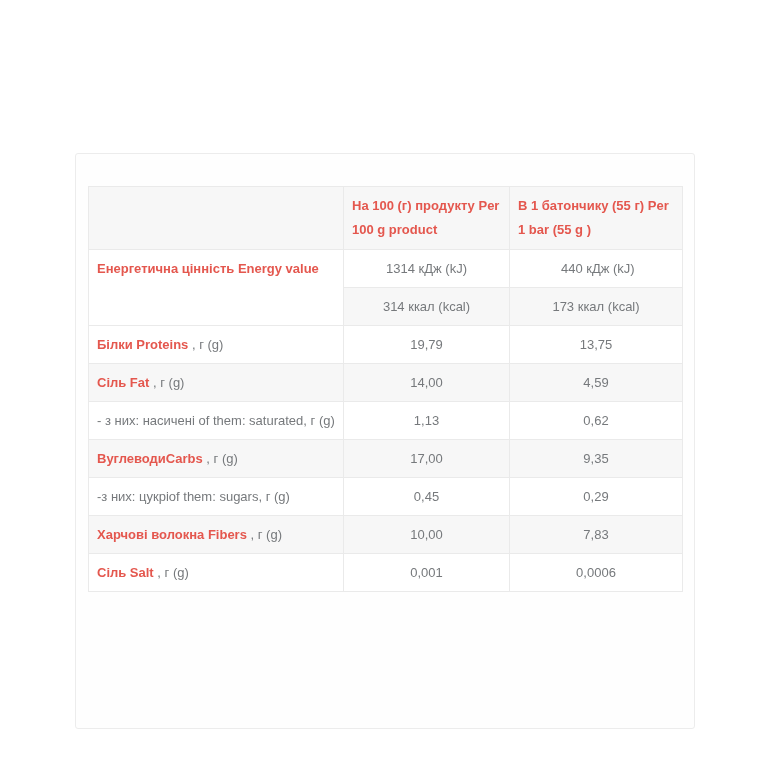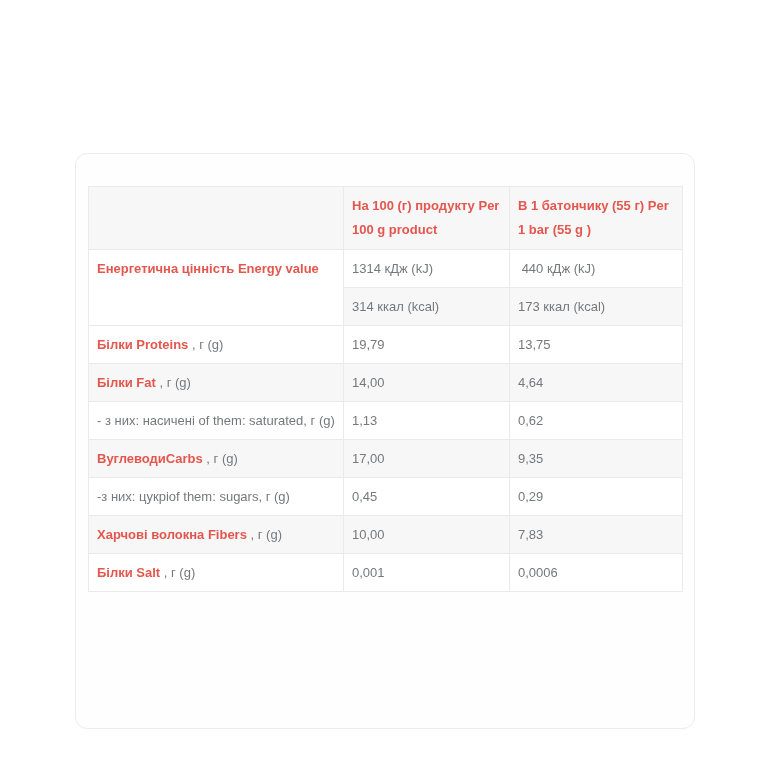--- a/index.html
+++ b/index.html
@@ -20,21 +20,21 @@
     width: 768px; height: 768px;
     background: #ffffff;
     overflow: hidden;
   }
   .card {
     position: absolute;
     left: 75px; top: 153px;
     width: 620px; height: 576px;
     background: #fefefe;
     border: 1px solid #ececec;
-    border-radius: 12px;
+    border-radius: 3px;
   }
   table.nutrition {
     position: absolute;
     left: 12px; top: 32px;
     width: 594px;
     border-collapse: collapse;
     table-layout: fixed;
     font-size: 13px;
     color: var(--muted-text, #76797c);
   }
@@ -59,21 +59,21 @@
   tbody tr.row-alt td { background: var(--alt-row-bg, #f7f7f7); }
   td.energy-label {
     vertical-align: top;
     padding-top: 11px;
     background: #ffffff !important;
   }
   .accent {
     color: var(--accent-red, #e4574e);
     font-weight: bold;
   }
-  td.value { white-space: pre-wrap; }
+  td.value { white-space: pre-wrap; text-align: center; }
 </style>
 </head>
 <body>
 
 <div class="page">
   <div class="card">
     <table class="nutrition">
       <colgroup>
         <col class="c-label">
         <col class="c-per100">
@@ -102,24 +102,24 @@
         <tr>
           <td>
             <span class="accent">Білки Proteins</span><span> , г (g)</span>
           </td>
           <td class="value">19,79</td>
           <td class="value">13,75</td>
         </tr>
 
         <tr class="row-alt">
           <td>
-            <span class="accent">Білки Fat</span><span> , г (g)</span>
+            <span class="accent">Сіль Fat</span><span> , г (g)</span>
           </td>
           <td class="value">14,00</td>
-          <td class="value">4,64</td>
+          <td class="value">4,59</td>
         </tr>
 
         <tr>
           <td>
             <span class="accent"></span><span>- з них: насичені of them: saturated, г (g)</span>
           </td>
           <td class="value">1,13</td>
           <td class="value">0,62</td>
         </tr>
 
@@ -142,21 +142,21 @@
         <tr class="row-alt">
           <td>
             <span class="accent">Харчові волокна Fibers</span><span> , г (g)</span>
           </td>
           <td class="value">10,00</td>
           <td class="value">7,83</td>
         </tr>
 
         <tr>
           <td>
-            <span class="accent">Білки Salt</span><span> , г (g)</span>
+            <span class="accent">Сіль Salt</span><span> , г (g)</span>
           </td>
           <td class="value">0,001</td>
           <td class="value">0,0006</td>
         </tr>
       </tbody>
     </table>
   </div>
 </div>
 
 </body></html>

